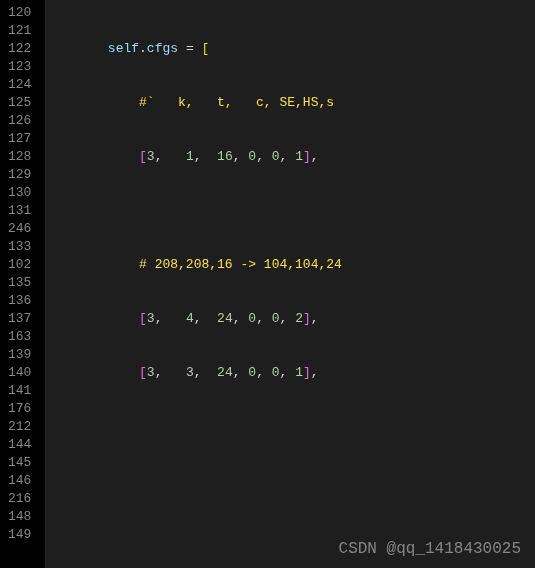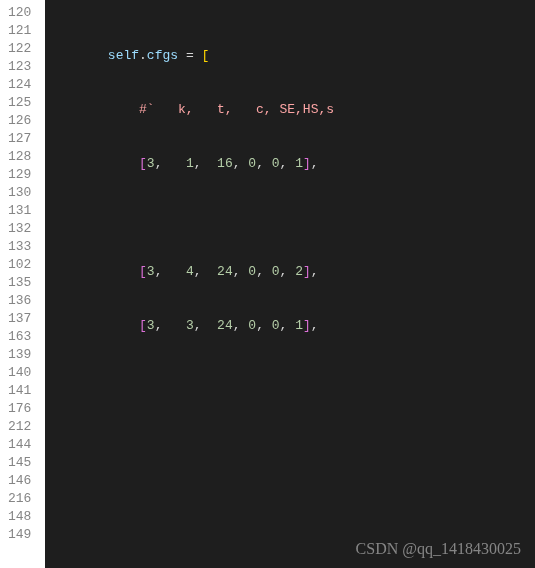--- a/index.html
+++ b/index.html
@@ -11,64 +11,64 @@
   width: 535px;
   height: 568px;
   overflow: hidden;
   position: relative;
 }
 .editor {
   display: flex;
   height: 100%;
 }
 .gutter {
-  background: #ffffff;
+  background: #000000;
   color: #858585;
   text-align: right;
   padding: 4px 14px 4px 8px;
   user-select: none;
   line-height: 18px;
 }
 .code {
-  padding: 11px 0;
+  padding: 4px 0;
   line-height: 18px;
   white-space: pre;
   flex: 1;
   position: relative;
 }
 .line { height: 18px; position: relative; }
 .gline { height: 18px; }
 .tok-self { color: #9cdcfe; }
 .tok-prop { color: #9cdcfe; }
 .tok-op { color: #d4d4d4; }
 .tok-punct { color: #d4d4d4; }
 .tok-bracket-y { color: #ffd700; }
 .tok-bracket-p { color: #da70d6; }
 .tok-num { color: #b5cea8; }
-.tok-comment { color: #fca5a5; }
+.tok-comment { color: #fde047; }
 .badge {
   display: inline-block;
   width: 16px;
   height: 16px;
   background: #c72c2c;
   border-radius: 50%;
   color: #fff;
   font-size: 10px;
   text-align: center;
   line-height: 16px;
   vertical-align: middle;
   margin-left: 1px;
   font-family: Arial, sans-serif;
 }
 .watermark {
   position: absolute;
   bottom: 10px;
   right: 14px;
   color: #a8a8a8;
-  font-family: Liberation Serif, serif;
+  font-family: Liberation Mono, monospace;
   font-size: 16px;
   opacity: 0.75;
   pointer-events: none;
 }
 </style>
 </head>
 <body>
 
 <div class="editor">
   <div class="gutter" id="gutter">
@@ -77,21 +77,21 @@
       <div class="gline">122</div>
       <div class="gline">123</div>
       <div class="gline">124</div>
       <div class="gline">125</div>
       <div class="gline">126</div>
       <div class="gline">127</div>
       <div class="gline">128</div>
       <div class="gline">129</div>
       <div class="gline">130</div>
       <div class="gline">131</div>
-      <div class="gline">132</div>
+      <div class="gline">246</div>
       <div class="gline">133</div>
       <div class="gline">102</div>
       <div class="gline">135</div>
       <div class="gline">136</div>
       <div class="gline">137</div>
       <div class="gline">163</div>
       <div class="gline">139</div>
       <div class="gline">140</div>
       <div class="gline">141</div>
       <div class="gline">176</div>
@@ -101,20 +101,21 @@
       <div class="gline">146</div>
       <div class="gline">216</div>
       <div class="gline">148</div>
       <div class="gline">149</div>
     </div>
   <div class="code">
     <div class="line">        <span class="tok-self">self</span><span class="tok-op">.</span><span class="tok-prop">cfgs</span><span class="tok-op"> = </span><span class="tok-bracket-y">[</span></div>
     <div class="line">            <span class="tok-comment">#`   k,   t,   c, SE,HS,s</span></div>
     <div class="line">            <span class="tok-bracket-p">[</span><span class="tok-num">3</span><span class="tok-punct">,   </span><span class="tok-num">1</span><span class="tok-punct">,  </span><span class="tok-num">16</span><span class="tok-punct">, </span><span class="tok-num">0</span><span class="tok-punct">, </span><span class="tok-num">0</span><span class="tok-punct">, </span><span class="tok-num">1</span><span class="tok-bracket-p">]</span><span class="tok-punct">,</span></div>
     <div class="line"></div>
+    <div class="line">            <span class="tok-comment"># 208,208,16 -&gt; 104,104,24</span></div>
     <div class="line">            <span class="tok-bracket-p">[</span><span class="tok-num">3</span><span class="tok-punct">,   </span><span class="tok-num">4</span><span class="tok-punct">,  </span><span class="tok-num">24</span><span class="tok-punct">, </span><span class="tok-num">0</span><span class="tok-punct">, </span><span class="tok-num">0</span><span class="tok-punct">, </span><span class="tok-num">2</span><span class="tok-bracket-p">]</span><span class="tok-punct">,</span></div>
     <div class="line">            <span class="tok-bracket-p">[</span><span class="tok-num">3</span><span class="tok-punct">,   </span><span class="tok-num">3</span><span class="tok-punct">,  </span><span class="tok-num">24</span><span class="tok-punct">, </span><span class="tok-num">0</span><span class="tok-punct">, </span><span class="tok-num">0</span><span class="tok-punct">, </span><span class="tok-num">1</span><span class="tok-bracket-p">]</span><span class="tok-punct">,</span></div>
     <div class="line"></div>
     
     
     
     
     
     
     

